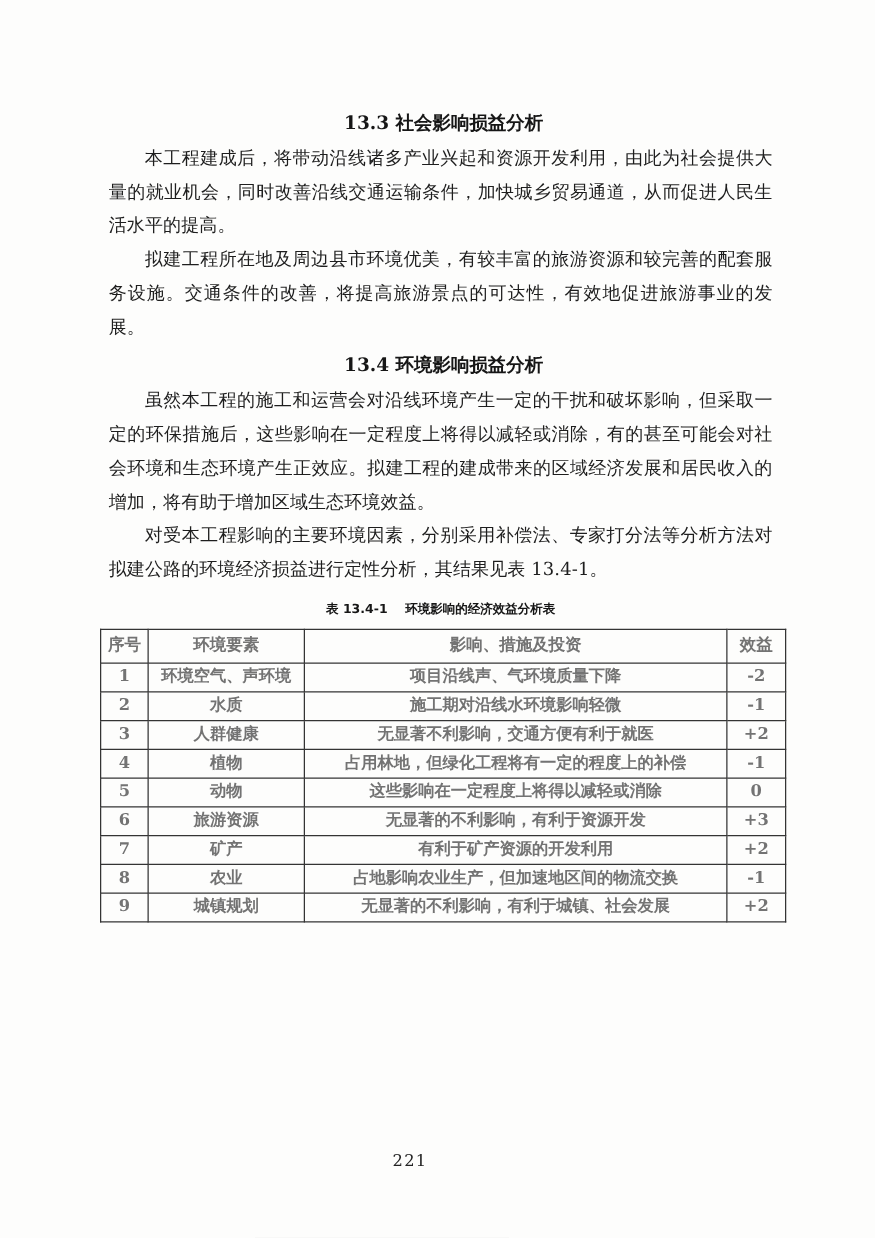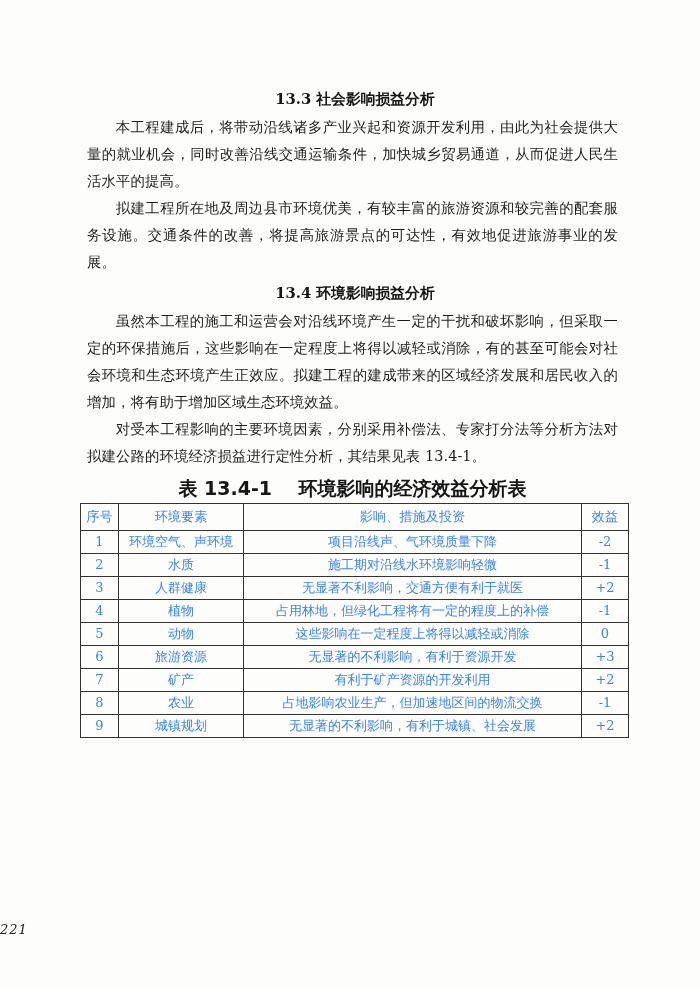--- a/index.html
+++ b/index.html
@@ -54,21 +54,21 @@
   .sec-num{
     display:inline-block;
     min-width:46px;
     font-family:"DejaVu Serif","Liberation Serif",serif;
     font-weight:bold;
   }
   
   .table-caption{
     margin:7px 0 4px 0;
     text-align:center;
-    font-size:19px;
+    font-size:10px;
     font-weight:bold;
     font-family:"DejaVu Sans","Liberation Sans",sans-serif;
     line-height:22px;
     color:#161616;
   }
   .cap-gap{display:inline-block;width:1.4em;}
   
   table.benefit-table{
     border-collapse:collapse;
     table-layout:fixed;
@@ -76,38 +76,37 @@
     margin-left:-7px;
     margin-top:2px;
     font-size:13px;
   }
   table.benefit-table th,
   table.benefit-table td{
     border:1.5px solid #343434;
     text-align:center;
     vertical-align:middle;
     padding:0 3px;
-    font-weight:normal;
+    font-weight:bold;
     line-height:16px;
-    color:#3b82f6;
+    color:#737373;
     overflow:hidden;
     white-space:nowrap;
   }
   table.benefit-table th{height:26px;font-size:13.2px;}
   table.benefit-table td{height:22px;}
   td.num-cell{font-family:"DejaVu Serif","Liberation Serif",serif;}
   
   .page-number{
     position:absolute;
     top:922px;left:0;width:656px;
-    text-align:left;
+    text-align:center;
     font-size:13px;
     letter-spacing:1px;
     color:#222;
-    font-style:italic;
   }
 </style>
 </head>
 <body>
 
 <div class="page">
 
 
   <div class="content">
 

